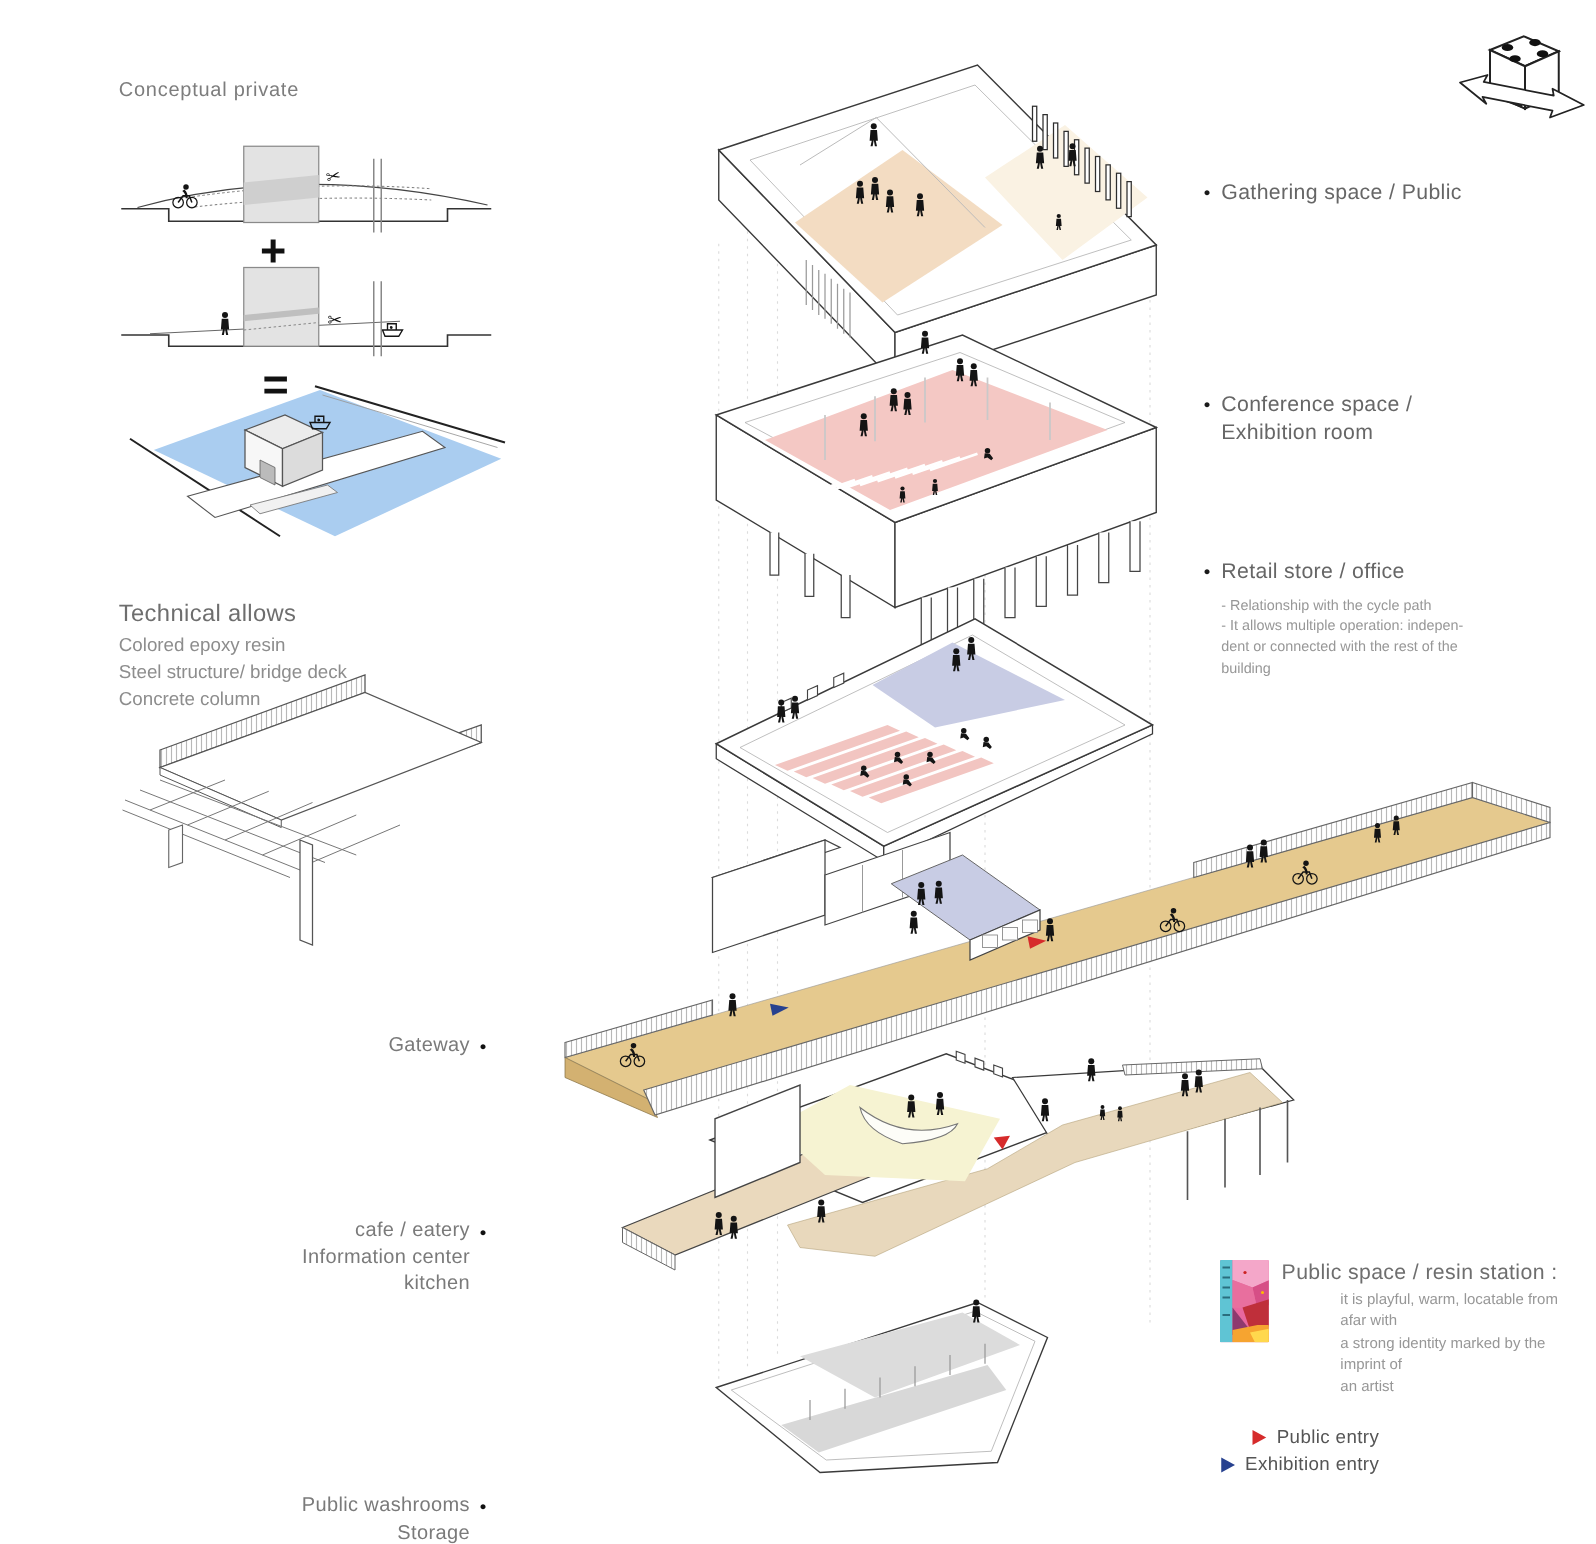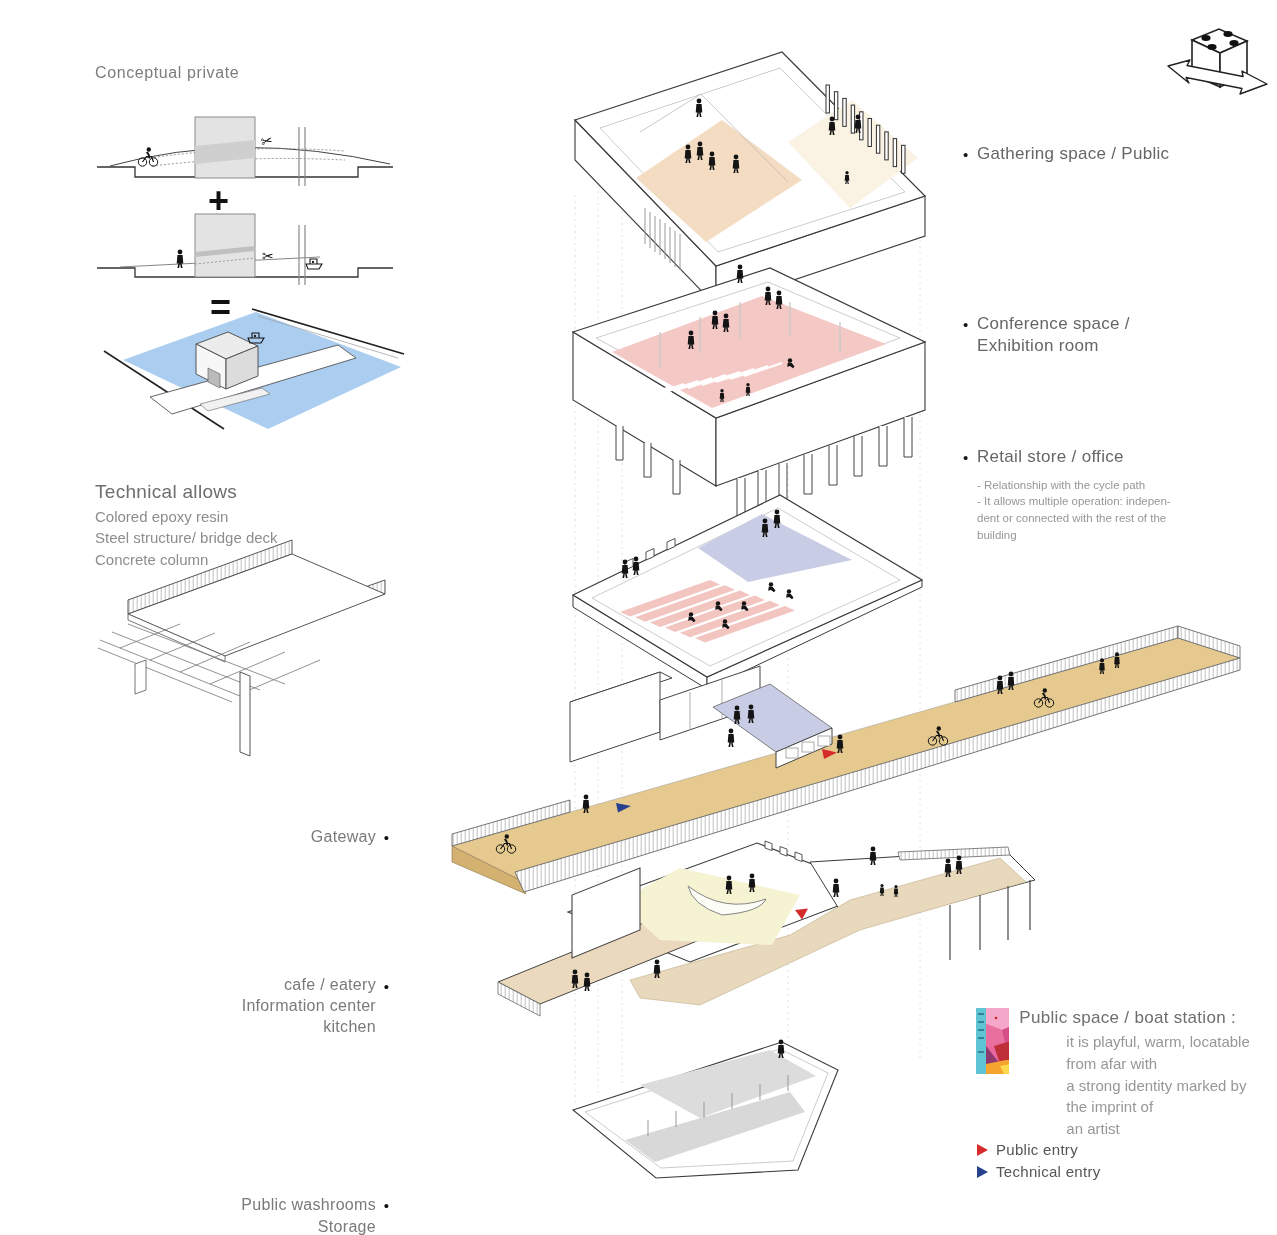--- a/index.html
+++ b/index.html
@@ -21,24 +21,24 @@
   .r-desc.gap{margin-top:9px;}
 
   .l-block{text-align:right;position:relative;}
   .l-title{font-size:16px;color:#7a7a7a;line-height:1.32;letter-spacing:.3px;}
   .l-desc{font-size:11.5px;color:#979797;line-height:1.4;margin-top:2px;}
   .l-bullet{position:absolute;right:-13px;font-size:15px;color:#111;}
 
   .boat{display:flex;align-items:flex-start;}
   .boat-text{margin-left:10px;}
   .boat-title{font-size:17px;color:#6e6e6e;letter-spacing:.3px;}
-  .boat-desc{font-size:15px;color:#979797;line-height:1.45;margin-top:3px;margin-left:47px;}
+  .boat-desc{font-size:12px;color:#979797;line-height:1.45;margin-top:3px;margin-left:47px;}
   .thumb{width:44px;height:66px;position:relative;overflow:hidden;border-radius:1px;}
 
-  .entries{display:flex;flex-direction:column;gap:5px;}
+  .entries{display:flex;flex-direction:column;gap:5px;align-items:flex-end;}
   .entry-row{display:flex;align-items:center;gap:8px;}
   .tri{width:0;height:0;border-style:solid;border-width:6.5px 0 6.5px 11px;
        border-color:transparent transparent transparent currentColor;}
   .tri.red{color:#d62b2b;} .tri.blue{color:#27418f;}
   .entry-label{font-size:15px;color:#555;letter-spacing:.3px;}
 </style>
 </head>
 <body>
 
 <div class="canvas">
@@ -434,31 +434,31 @@
         <path d="M10,16 L26,22 L30,40 L10,38 Z" fill="#e86f9e"></path>
         <path d="M18,38 L44,30 L44,52 L24,56 Z" fill="#bf2f3a"></path>
         <path d="M10,38 L24,56 L10,60 Z" fill="#8e3a6e"></path>
         <path d="M10,56 L30,52 L44,52 L44,66 H10 Z" fill="#f6a430"></path>
         <path d="M24,58 L44,54 V66 H28 Z" fill="#ffd84d"></path>
         <circle cx="20" cy="10" r="1.3" fill="#c22"></circle>
           <circle cx="34" cy="26" r="1.2" fill="#fb0"></circle>
       </svg>
     </div>
     <div class="boat-text">
-      <div class="boat-title">Public space / boat station :</div>
+      <div class="boat-title">Public space / resin station :</div>
       <div class="boat-desc pre">it is playful, warm, locatable from afar with
 a strong identity marked by the imprint of
 an artist</div>
     </div>
   </div>
 
   <div class="abs entries" style="left:977px;top:1141px;">
     <div class="entry-row">
       <span class="tri red"></span>
       <span class="entry-label">Public entry</span>
     </div>
     <div class="entry-row">
       <span class="tri blue"></span>
-      <span class="entry-label">Technical entry</span>
+      <span class="entry-label">Exhibition entry</span>
     </div>
   </div>
 
 </div>
 
 </body></html>

